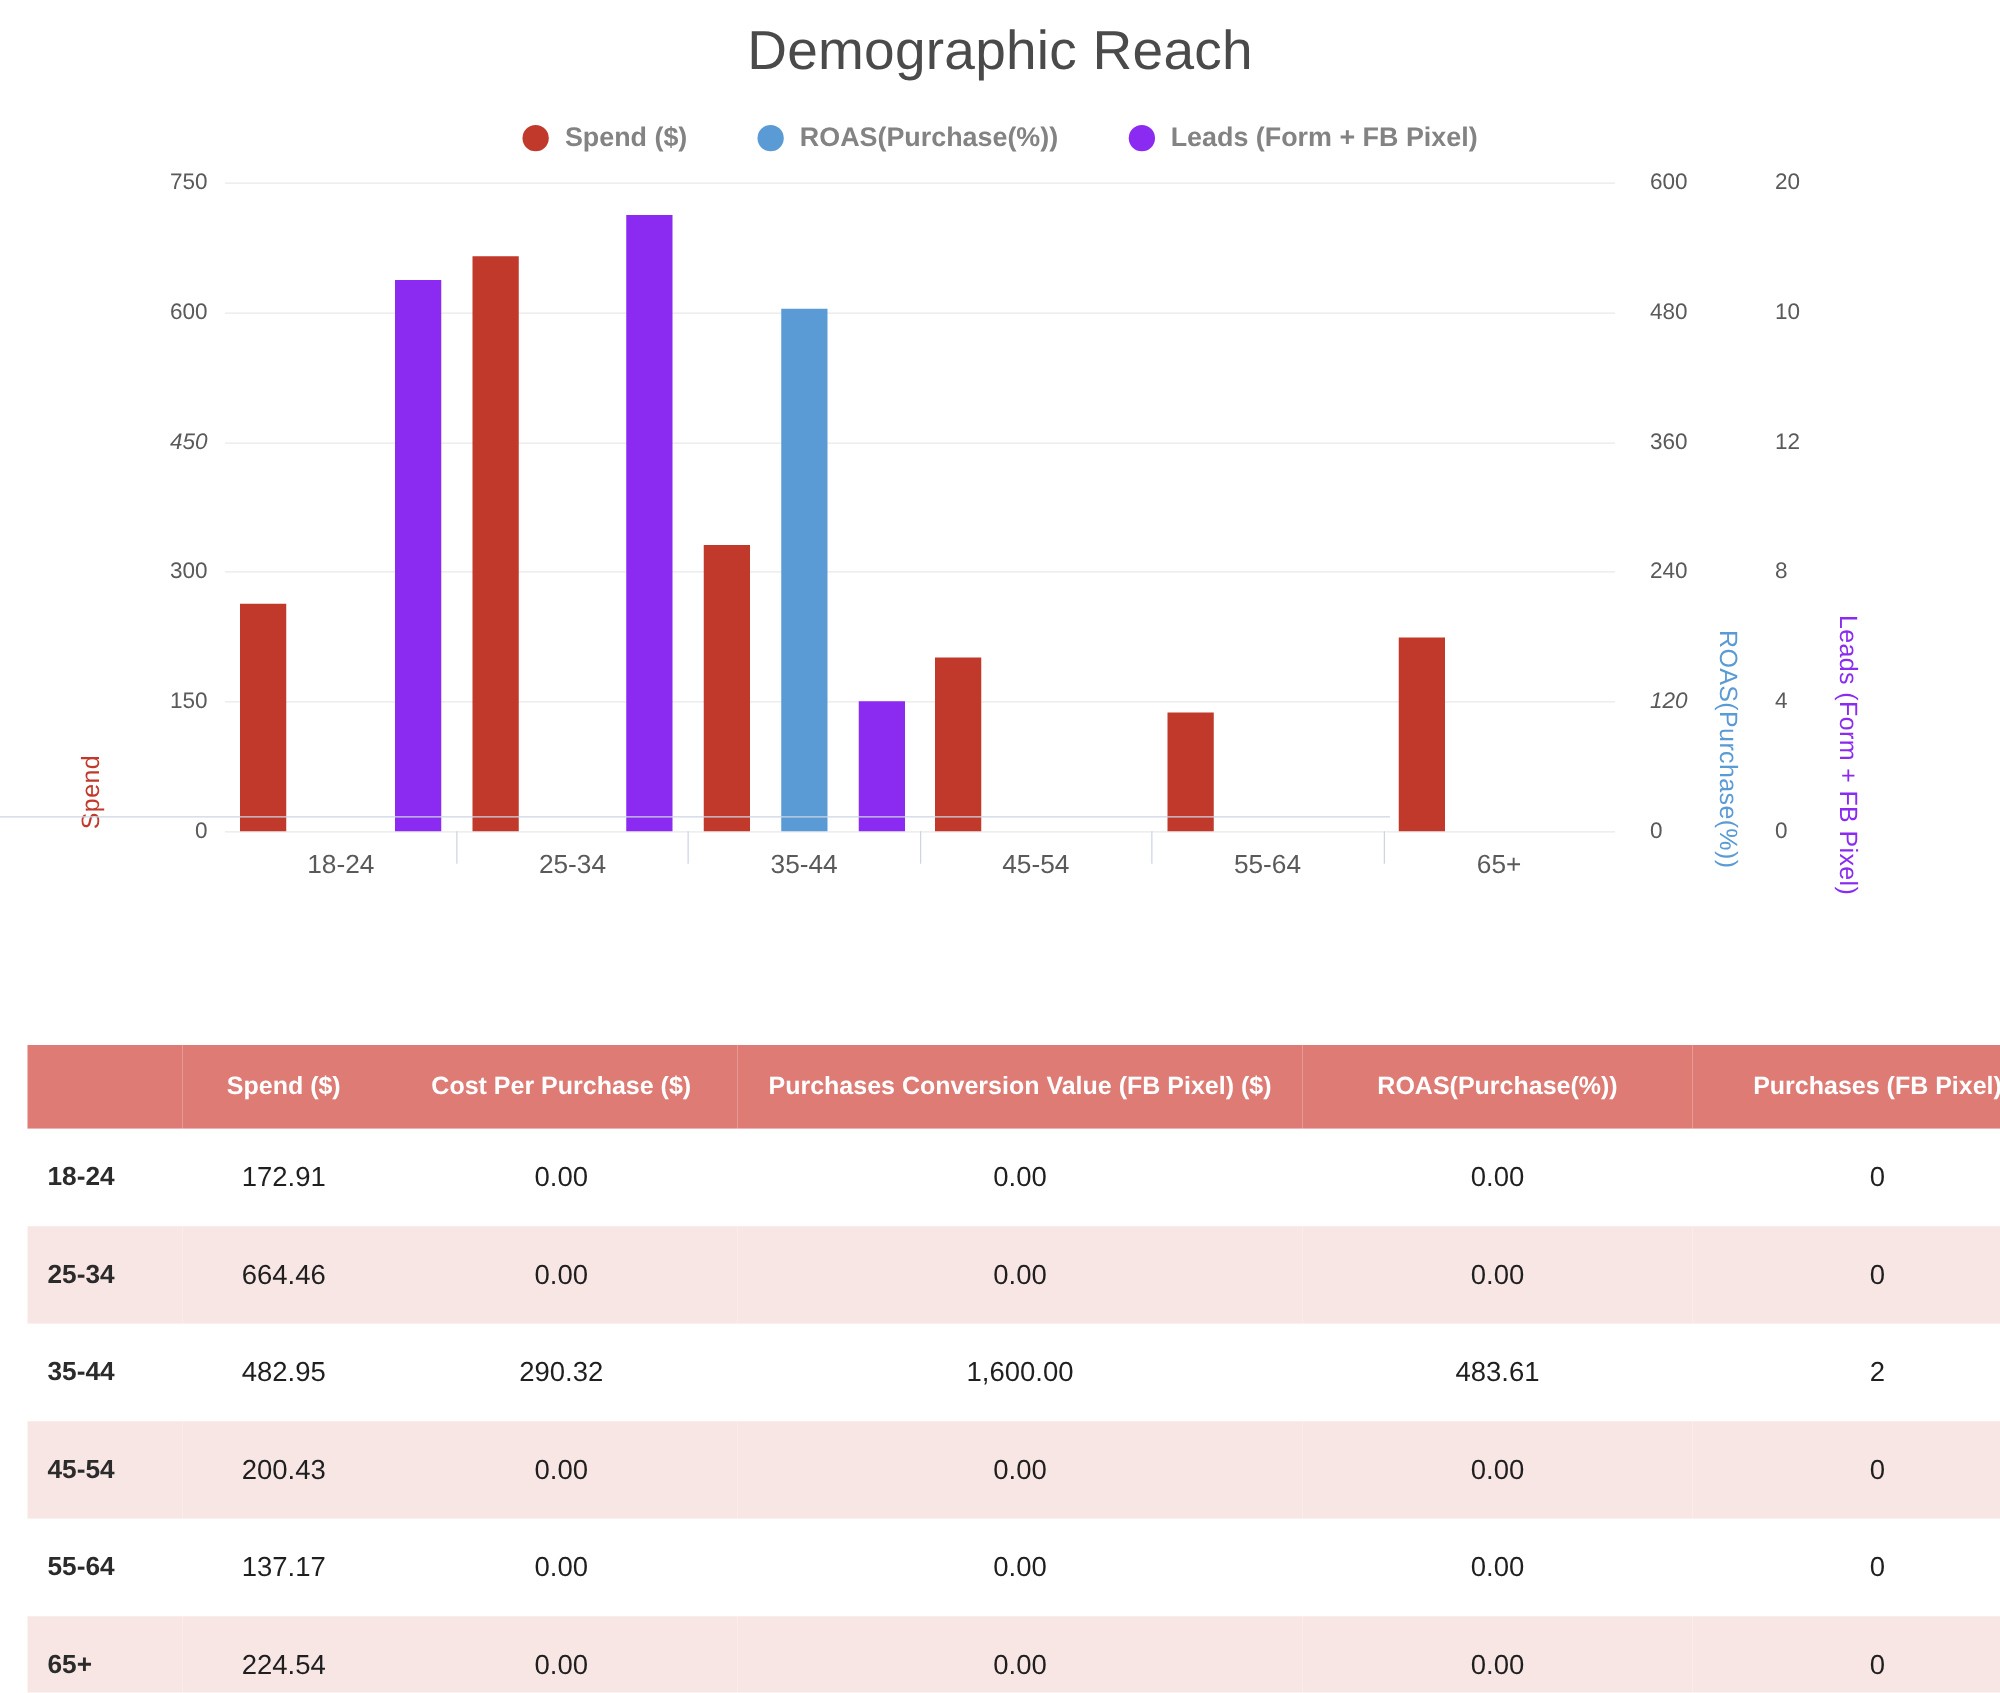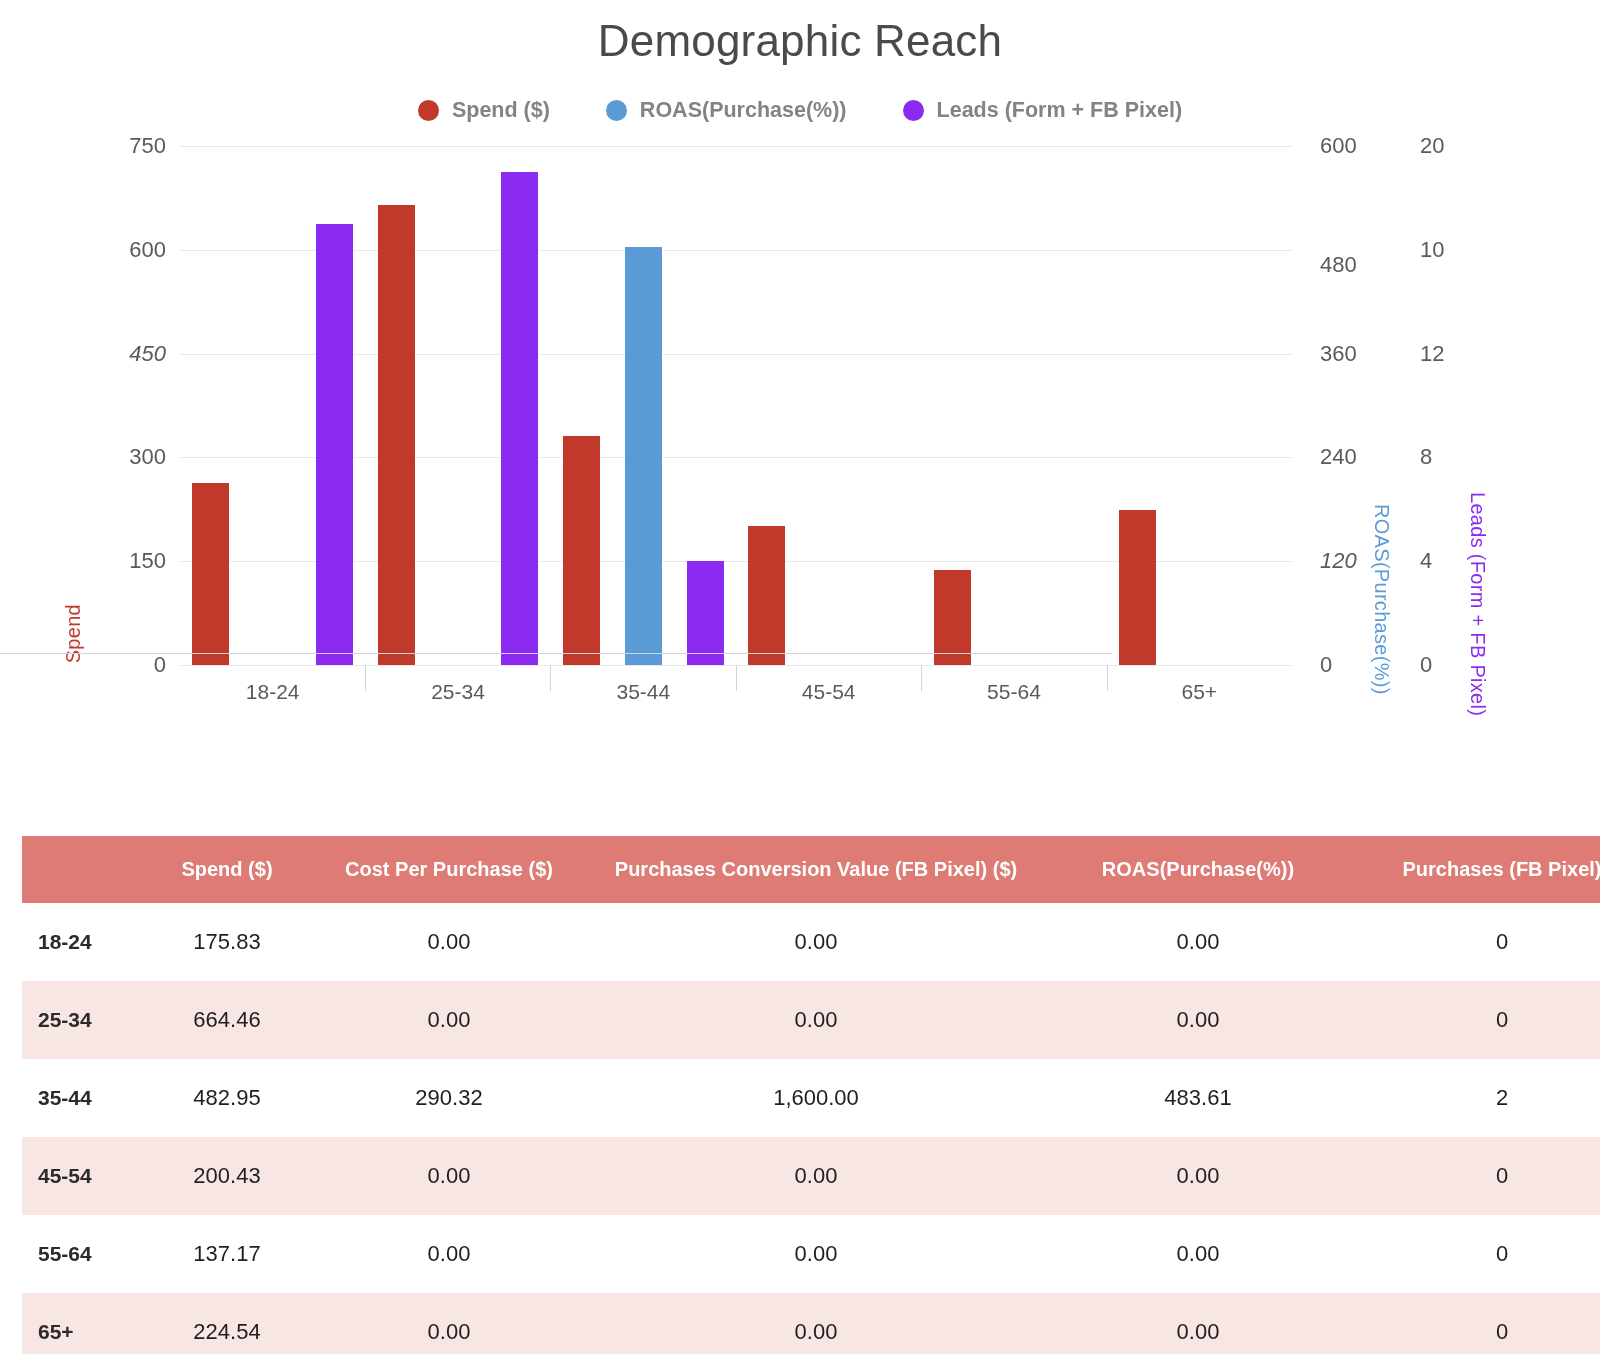--- a/index.html
+++ b/index.html
@@ -109,21 +109,21 @@
     flex: 1 1 0;
     text-align: center;
     font-size: 21px;
     color: #5a5a5a;
     font-weight: 400;
   }
 
   
   .ytick {
     position: absolute;
-    font-size: 22px;
+    font-size: 18px;
     color: #5a5a5a;
     white-space: nowrap;
     transform: translateY(-50%);
   }
   .ytick.left  { right: 1434px; text-align: right; }
   .ytick.r1 { left: 1320px; }
   .ytick.r2 { left: 1420px; }
 
   .axis-title {
     position: absolute;
@@ -244,21 +244,21 @@
   <div class="axis-title" id="ytitle-leads">Leads (Form + FB Pixel)</div>
 
   <div id="ytick-holder">
       <div class="ytick left" style="top: 12px;">750</div>
       <div class="ytick left" style="top: 115.8px;">600</div>
       <div class="ytick left" style="top: 219.6px; font-style: italic;">450</div>
       <div class="ytick left" style="top: 323.4px;">300</div>
       <div class="ytick left" style="top: 427.2px;">150</div>
       <div class="ytick left" style="top: 531px;">0</div>
       <div class="ytick r1" style="top: 12px;">600</div>
-      <div class="ytick r1" style="top: 131px;">480</div>
+      <div class="ytick r1" style="top: 116px;">480</div>
       <div class="ytick r1" style="top: 219.6px;">360</div>
       <div class="ytick r1" style="top: 323.4px;">240</div>
       <div class="ytick r1" style="top: 427.2px; font-style: italic;">120</div>
       <div class="ytick r1" style="top: 531px;">0</div>
       <div class="ytick r2" style="top: 12px;">20</div>
       <div class="ytick r2" style="top: 115.8px;">10</div>
       <div class="ytick r2" style="top: 219.6px;">12</div>
       <div class="ytick r2" style="top: 323.4px;">8</div>
       <div class="ytick r2" style="top: 427.2px;">4</div>
       <div class="ytick r2" style="top: 531px;">0</div>
@@ -369,21 +369,21 @@
       <th class="col-spend">Spend ($)</th>
       <th class="col-cpp">Cost Per Purchase ($)</th>
       <th class="col-pcv">Purchases Conversion Value (FB Pixel) ($)</th>
       <th class="col-roas">ROAS(Purchase(%))</th>
       <th class="col-purch">Purchases (FB Pixel)</th>
     </tr>
   </thead>
   <tbody id="table-body">
       <tr>
         <td class="rowlabel">18-24</td>
-        <td>175.83</td>
+        <td>172.91</td>
         <td>0.00</td>
         <td>0.00</td>
         <td>0.00</td>
         <td>0</td>
       </tr>
       <tr class="alt">
         <td class="rowlabel">25-34</td>
         <td>664.46</td>
         <td>0.00</td>
         <td>0.00</td>

